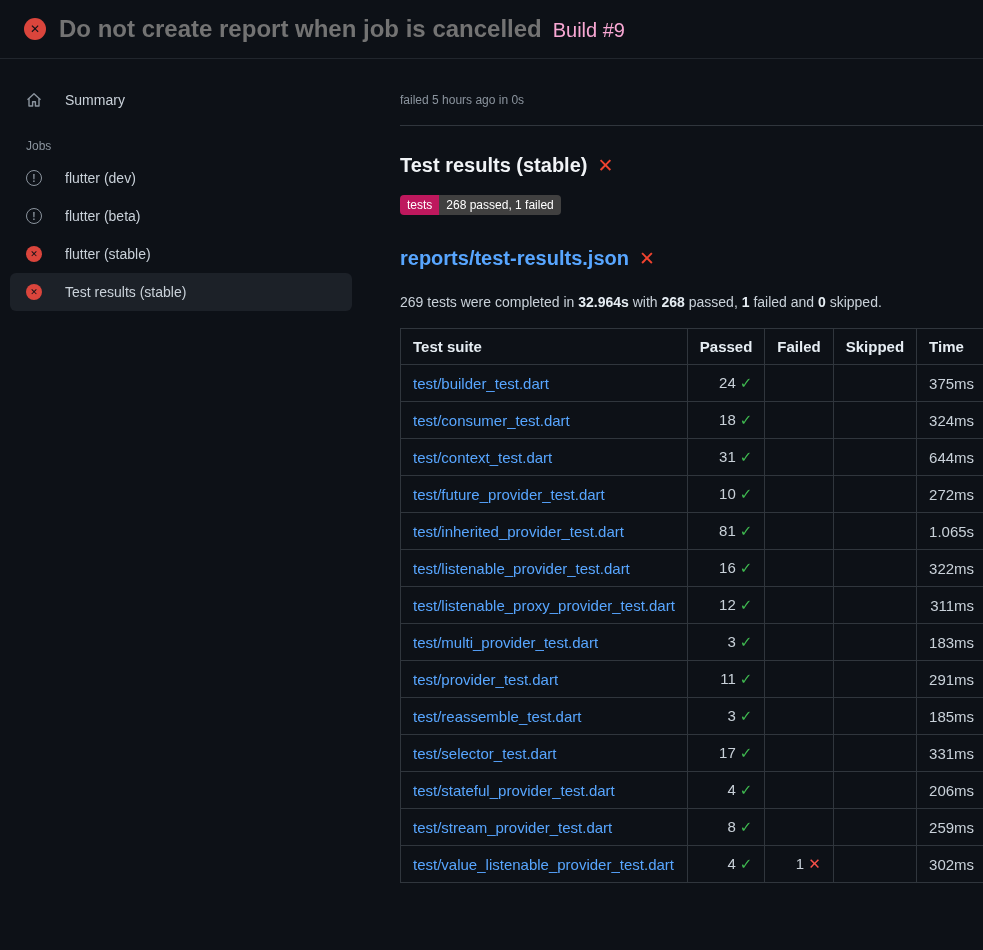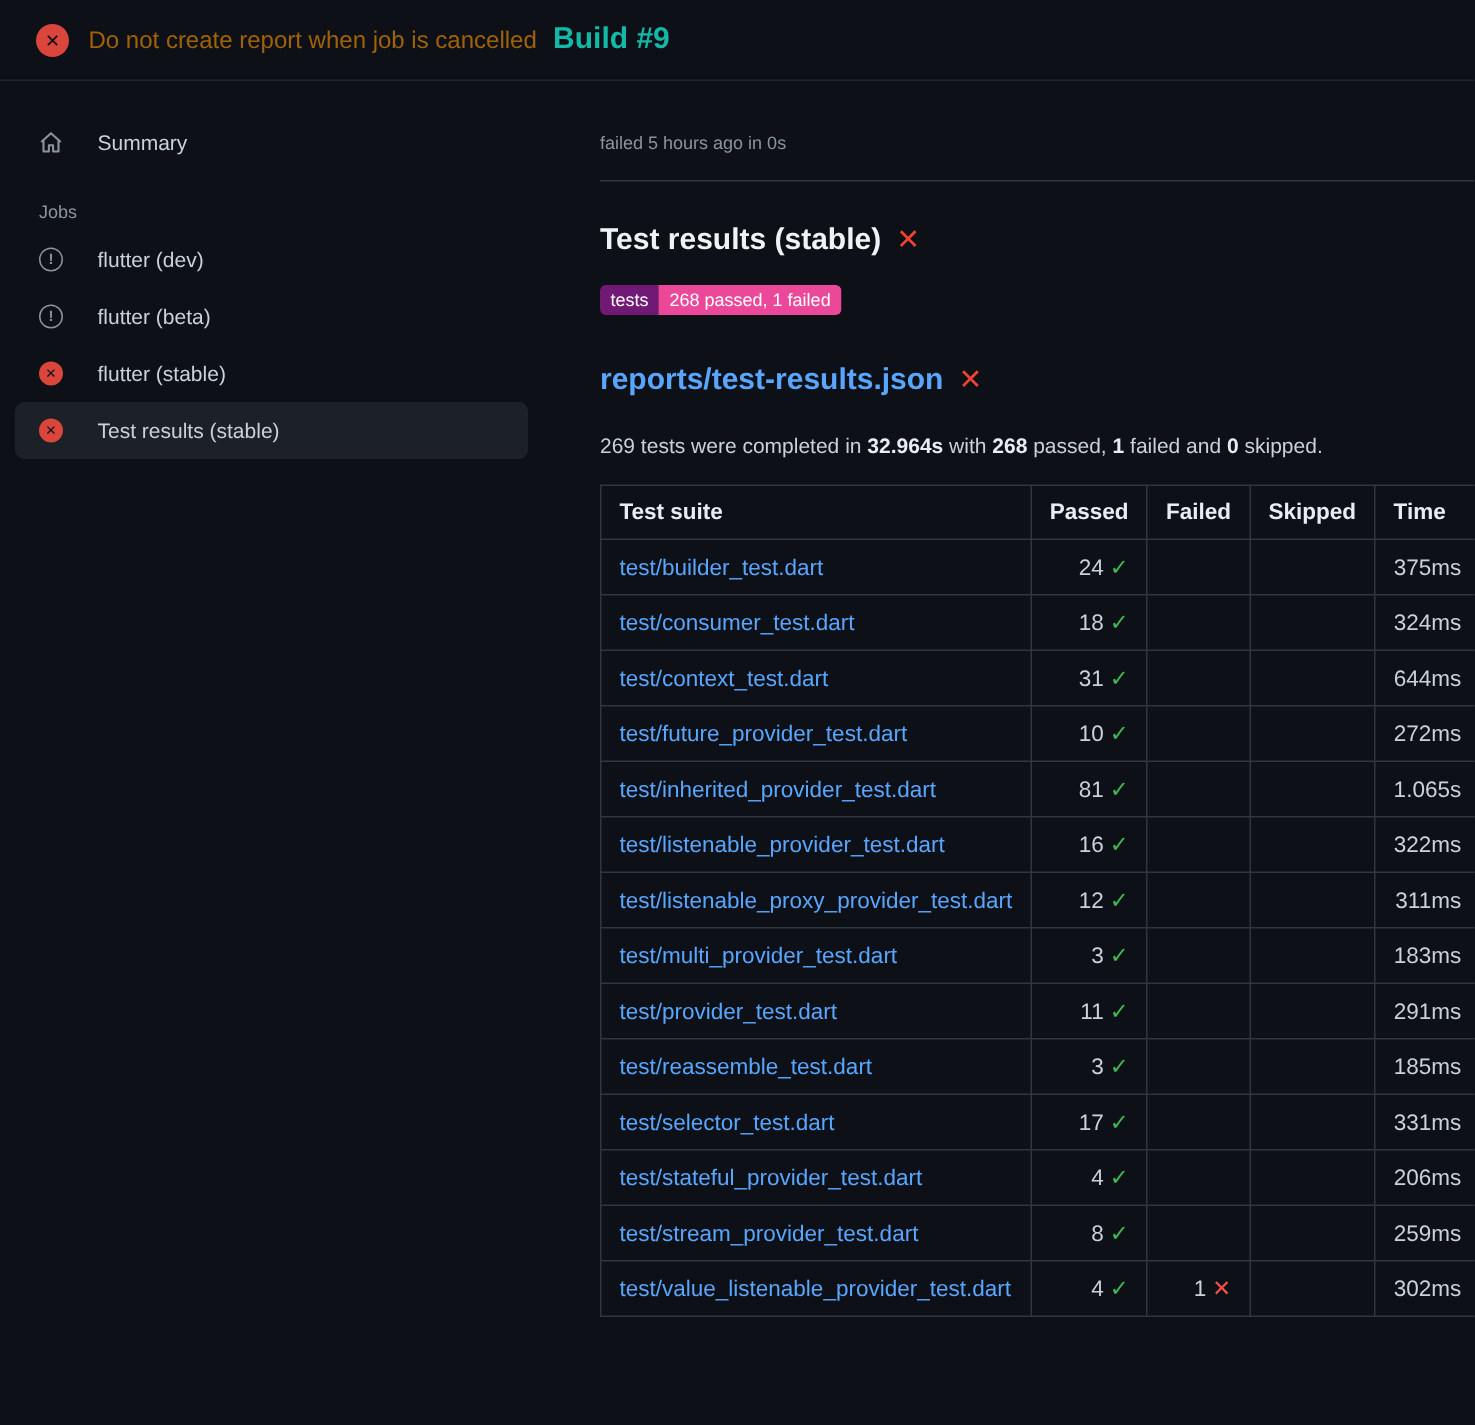--- a/index.html
+++ b/index.html
@@ -18,22 +18,22 @@
     gap: 13px;
     padding: 15px 24px;
     border-bottom: 1px solid #21262d;
   }
   .status-circle {
     width: 22px; height: 22px; border-radius: 50%;
     background: #da453c; color: #0d1117;
     display: inline-flex; align-items: center; justify-content: center;
     font-weight: bold; font-size: 12px; flex: none;
   }
-  .page-title { font-size: 16px; font-weight: normal; color: #a16207; display:inline; }
-  .build-label { font-size: 20px; font-weight: bold; color: #14b8a6; margin-left: 7px; display:inline; }
+  .page-title { font-size: 24px; font-weight: bold; color: #737373; display:inline; }
+  .build-label { font-size: 20px; font-weight: normal; color: #f9a8d4; margin-left: 7px; display:inline; }
 
   
   .layout { display: flex; align-items: flex-start; }
   .sidebar { width: 360px; flex: none; padding: 22px 8px 0 10px; }
   .sidebar-item {
     display: flex; align-items: center; gap: 23px;
     padding: 11px 16px; border-radius: 6px; cursor: pointer;
     font-size: 14px; color: #c9d1d9;
   }
   .sidebar-item.selected { background: #1c2128; }
@@ -51,22 +51,22 @@
   .main { flex: 1; padding: 28px 0 24px 40px; min-width: 0; }
   .breadcrumb { font-weight: bold; font-size: 14px; color: #e6edf3; }
   .run-meta { font-size: 12px; color: #8b949e; margin-top: 6px; }
   .divider { border: none; border-top: 1px solid #30363d; margin-top: 18px; }
 
   .check-title-row { display: flex; align-items: center; gap: 10px; margin-top: 28px; }
   .check-title { font-size: 20px; font-weight: bold; color: #f0f3f6; }
   .x-mark { color: #f0432f; font-weight: bold; font-size: 19px; line-height: 1; }
 
   .badge { display: inline-flex; margin-top: 18px; border-radius: 4px; overflow: hidden; font-size: 12px; color: #ffffff; }
-  .badge-label { background: #701a75; padding: 3px 7px; }
-  .badge-value { background: #ec4899; padding: 3px 7px; }
+  .badge-label { background: #be185d; padding: 3px 7px; }
+  .badge-value { background: #404040; padding: 3px 7px; }
 
   .report-title-row { display: flex; align-items: center; gap: 10px; margin-top: 32px; }
   .report-link { font-size: 20px; font-weight: bold; color: #58a6ff; text-decoration: none; }
 
   .summary-line { margin-top: 24px; font-size: 14px; color: #c9d1d9; }
   .summary-line b { color: #e6edf3; text-align: center; }
 
   
   .results-table { border-collapse: collapse; margin-top: 18px; font-size: 15px; }
   .results-table th, .results-table td { border: 1px solid #30363d; padding: 9px 12px; }

